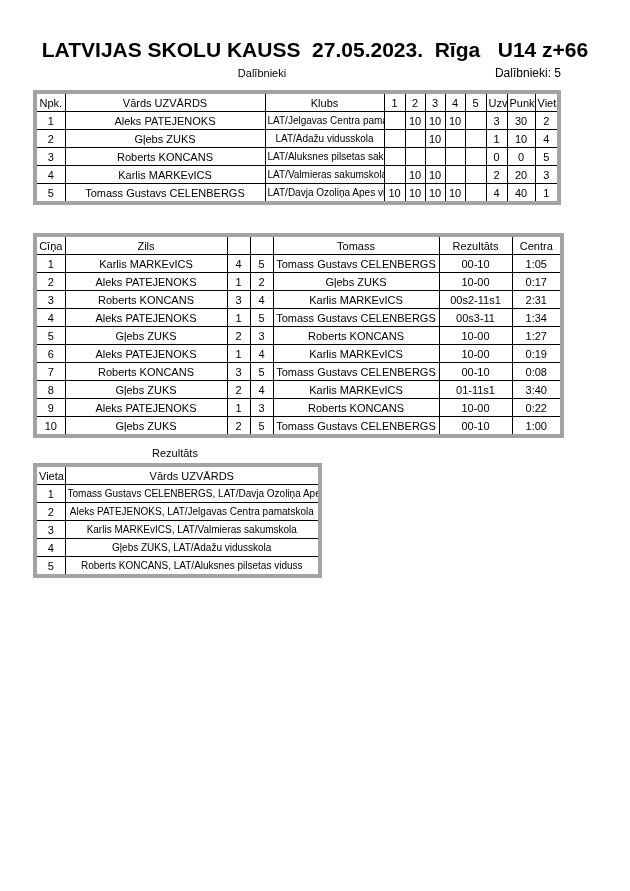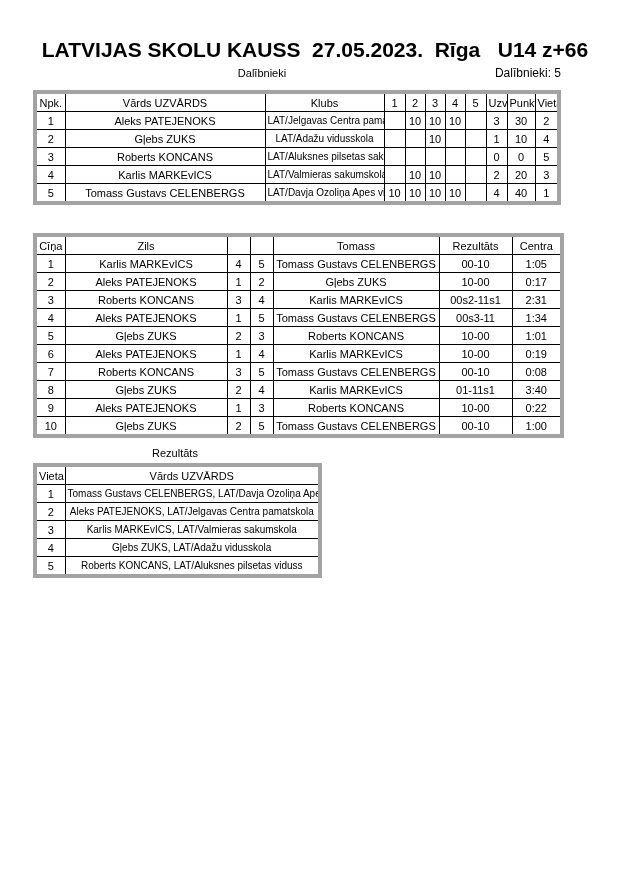--- a/index.html
+++ b/index.html
@@ -199,21 +199,21 @@
       <td>00s3-11</td>
       <td>1:34</td>
     </tr>
     <tr>
       <td>5</td>
       <td class="l">Gļebs ZUKS</td>
       <td>2</td>
       <td>3</td>
       <td class="l">Roberts KONCANS</td>
       <td>10-00</td>
-      <td>1:01</td>
+      <td>1:27</td>
     </tr>
     <tr>
       <td>6</td>
       <td class="l">Aleks PATEJENOKS</td>
       <td>1</td>
       <td>4</td>
       <td class="l">Karlis MARKEvICS</td>
       <td>10-00</td>
       <td>0:19</td>
     </tr>

